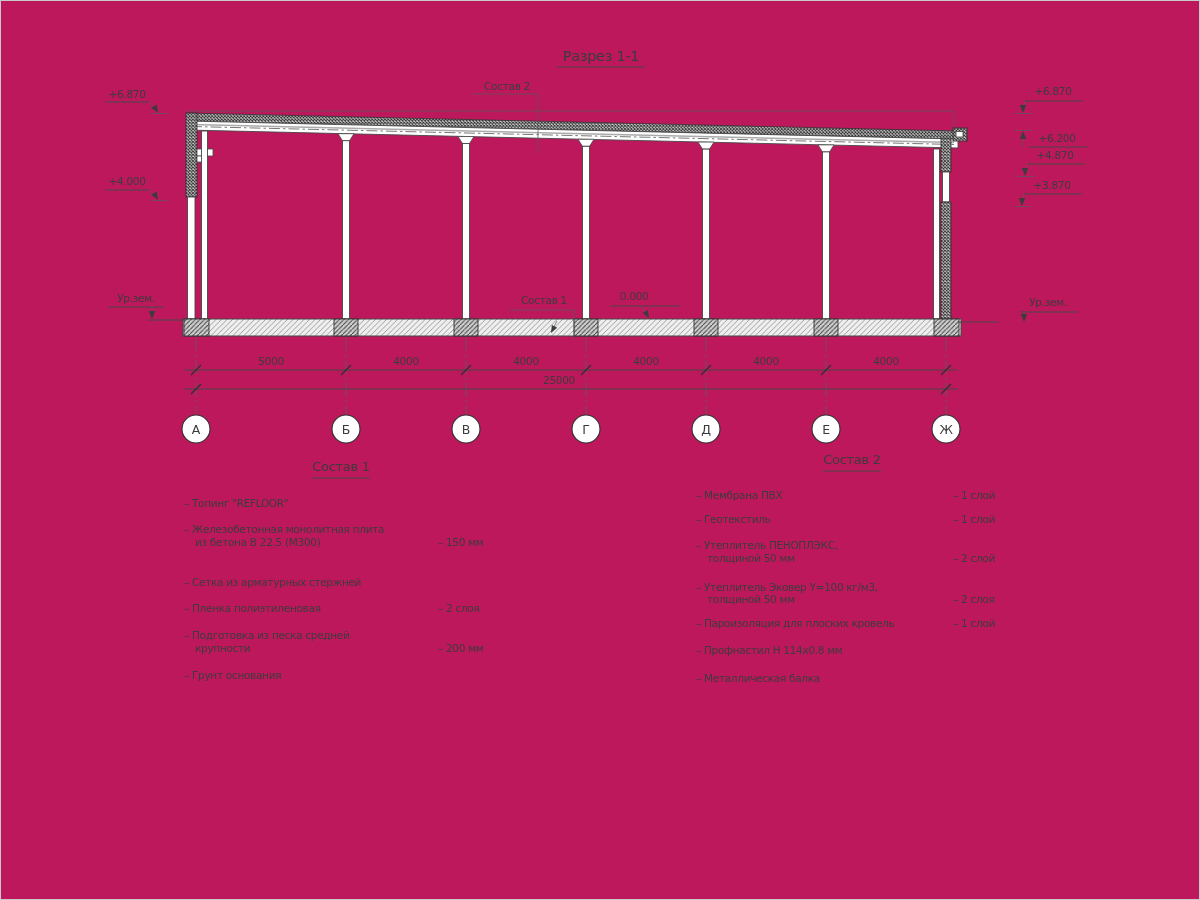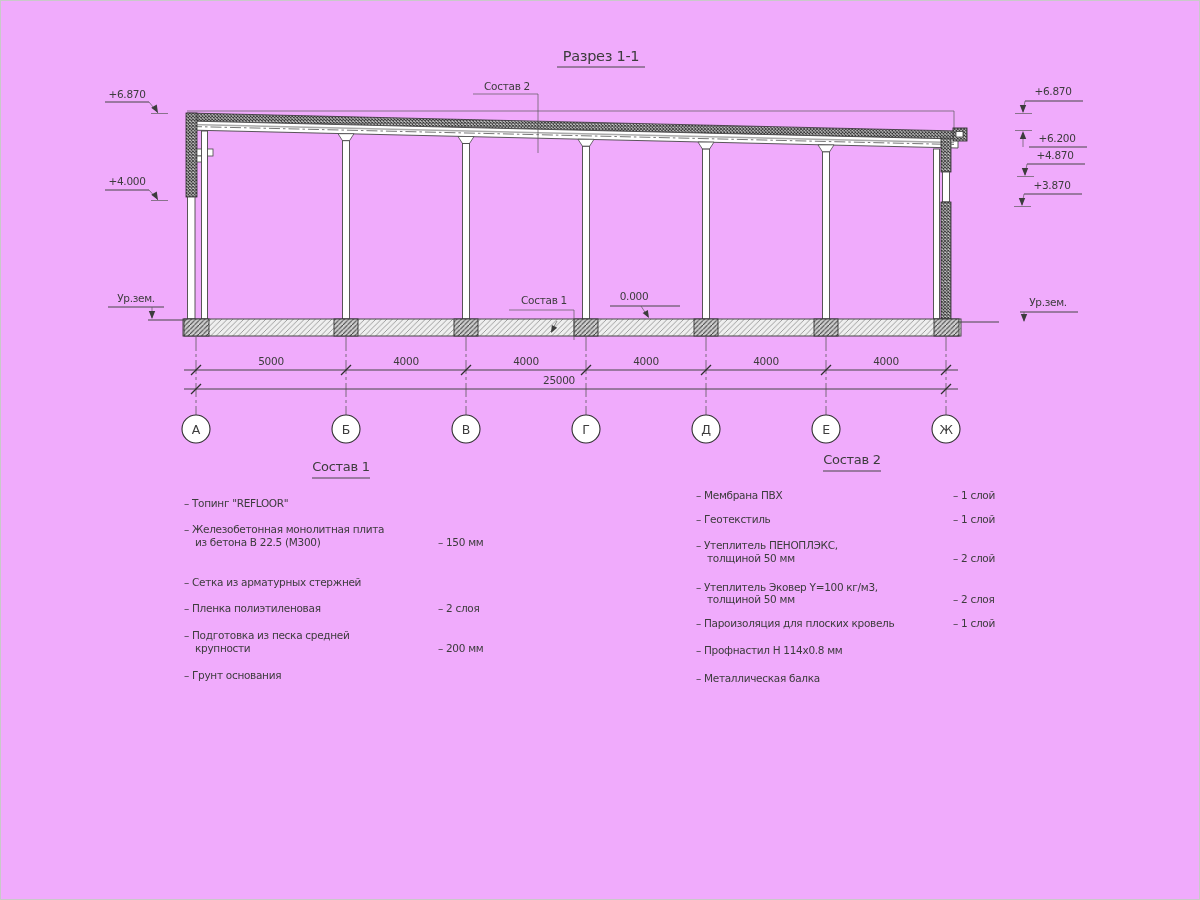--- a/index.html
+++ b/index.html
@@ -1,16 +1,16 @@
 <!DOCTYPE html>
 <html><head>
 <meta charset="utf-8">
 <style>
   html,body{margin:0;padding:0;background:#fff;}
-  .page{position:relative;width:1200px;height:900px;background:#f0abfc;
+  .page{position:relative;width:1200px;height:900px;background:#be185d;
         border:1px solid #c9c9c9;box-sizing:border-box;overflow:hidden;
         font-family:"DejaVu Sans",sans-serif;}
   svg{position:absolute;left:0;top:0;}
   text{font-family:"DejaVu Sans",sans-serif;fill:#3c3c3c;letter-spacing:-0.3px;}
   .t10{font-size:10.5px;}
   .t12{font-size:12.5px;}
   .t13{font-size:13px;}
   .t15{font-size:14.5px;}
   .mid{text-anchor:middle;}
   .ln{stroke:#474747;stroke-width:1;fill:none;}

